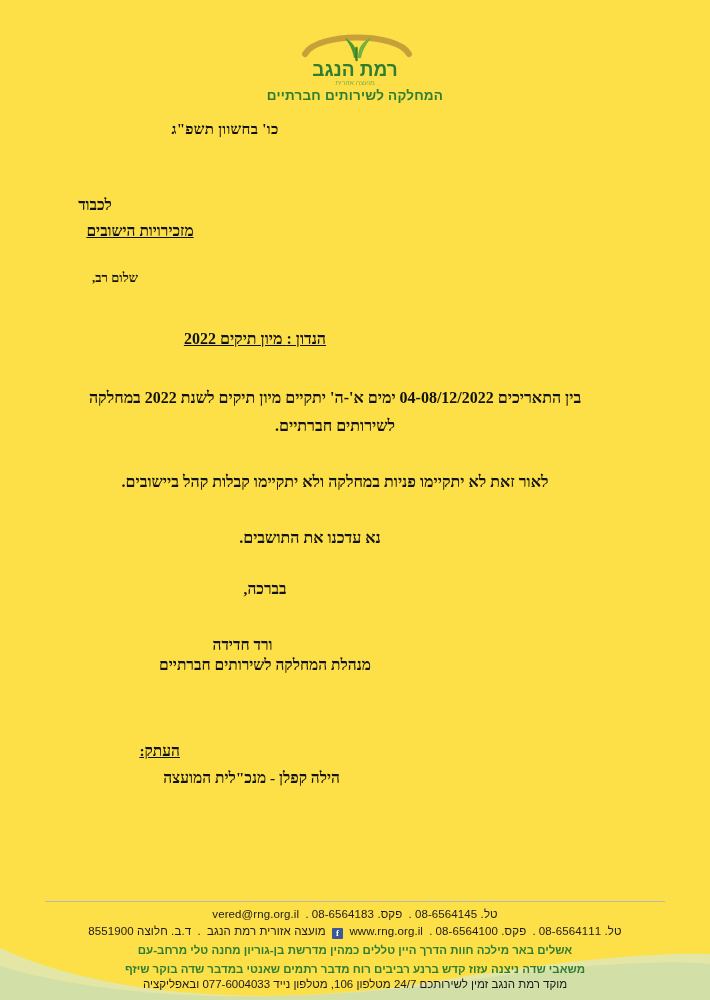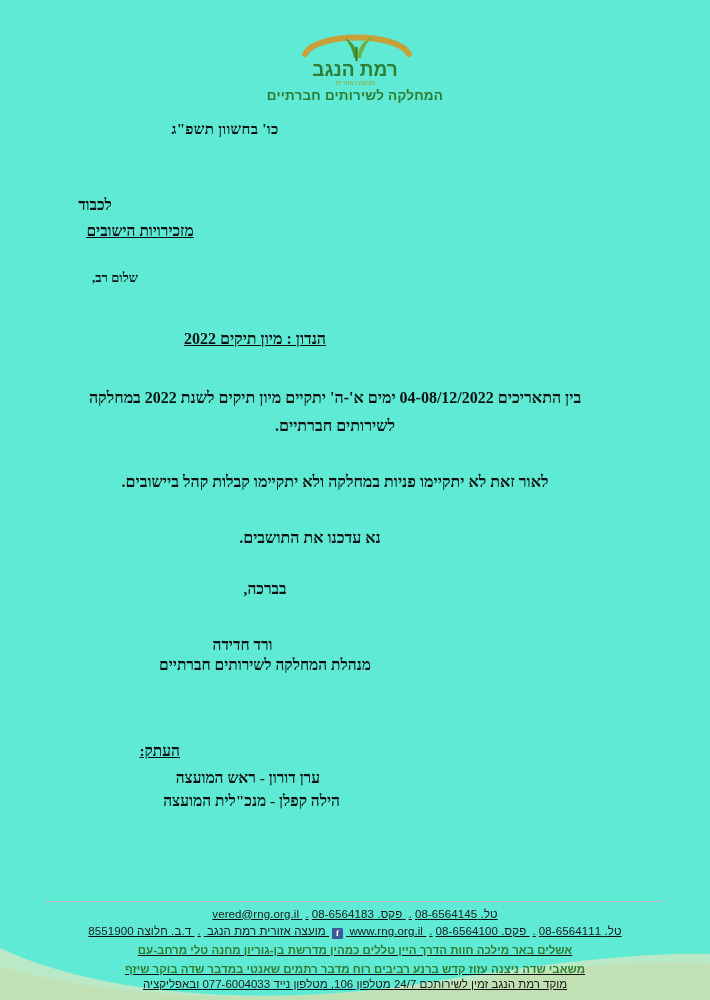--- a/index.html
+++ b/index.html
@@ -13,21 +13,21 @@
     font-family: "Liberation Serif", "DejaVu Serif", serif;
     color: #111111;
     overflow: hidden;
     position: relative;
   }
   .page {
     position: relative;
     width: 710px;
     height: 1000px;
     box-sizing: border-box;
-    background: #5eead4;
+    background: #fde047;
   }
 
   
   .logo-block {
     position: absolute;
     top: 24px;
     left: 0;
     right: 0;
     text-align: center;
   }
@@ -174,21 +174,20 @@
 
   
   .footer {
     position: absolute;
     bottom: 0;
     left: 0;
     right: 0;
     direction: rtl;
     text-align: center;
     font-family: "Liberation Sans", sans-serif;
-    text-decoration: underline;
   }
   .footer-rule {
     width: 620px;
     height: 1px;
     background: #b9b9b9;
     margin: 0 auto 4px auto;
   }
   .footer-line {
     font-size: 11.5px;
     color: #1a1a1a;
@@ -283,21 +282,20 @@
 
     <div class="sign-block">
       <p class="sign-regards">בברכה,</p>
       <p class="sign-name">ורד חדידה</p>
       <p class="sign-role">מנהלת המחלקה לשירותים חברתיים</p>
     </div>
   </div>
 
   <div class="cc-block">
     <p class="cc-title">העתק:</p>
-    <p class="cc-item">ערן דורון - ראש המועצה</p>
     <p class="cc-item second">הילה קפלן  -  מנכ"לית המועצה</p>
   </div>
 
   <div class="footer">
     <svg class="footer-swoosh" viewBox="0 0 710 92" preserveAspectRatio="none">
       <path d="M0 40 C 120 96, 300 96, 430 74 C 540 56, 640 44, 710 46 L710 92 L0 92 Z" fill="#d9e8c4" opacity="0.75"></path>
       <path d="M0 58 C 140 100, 330 92, 470 72 C 580 56, 660 52, 710 56 L710 92 L0 92 Z" fill="#c7dca8" opacity="0.6"></path>
     </svg>
 
     <div class="footer-content">

